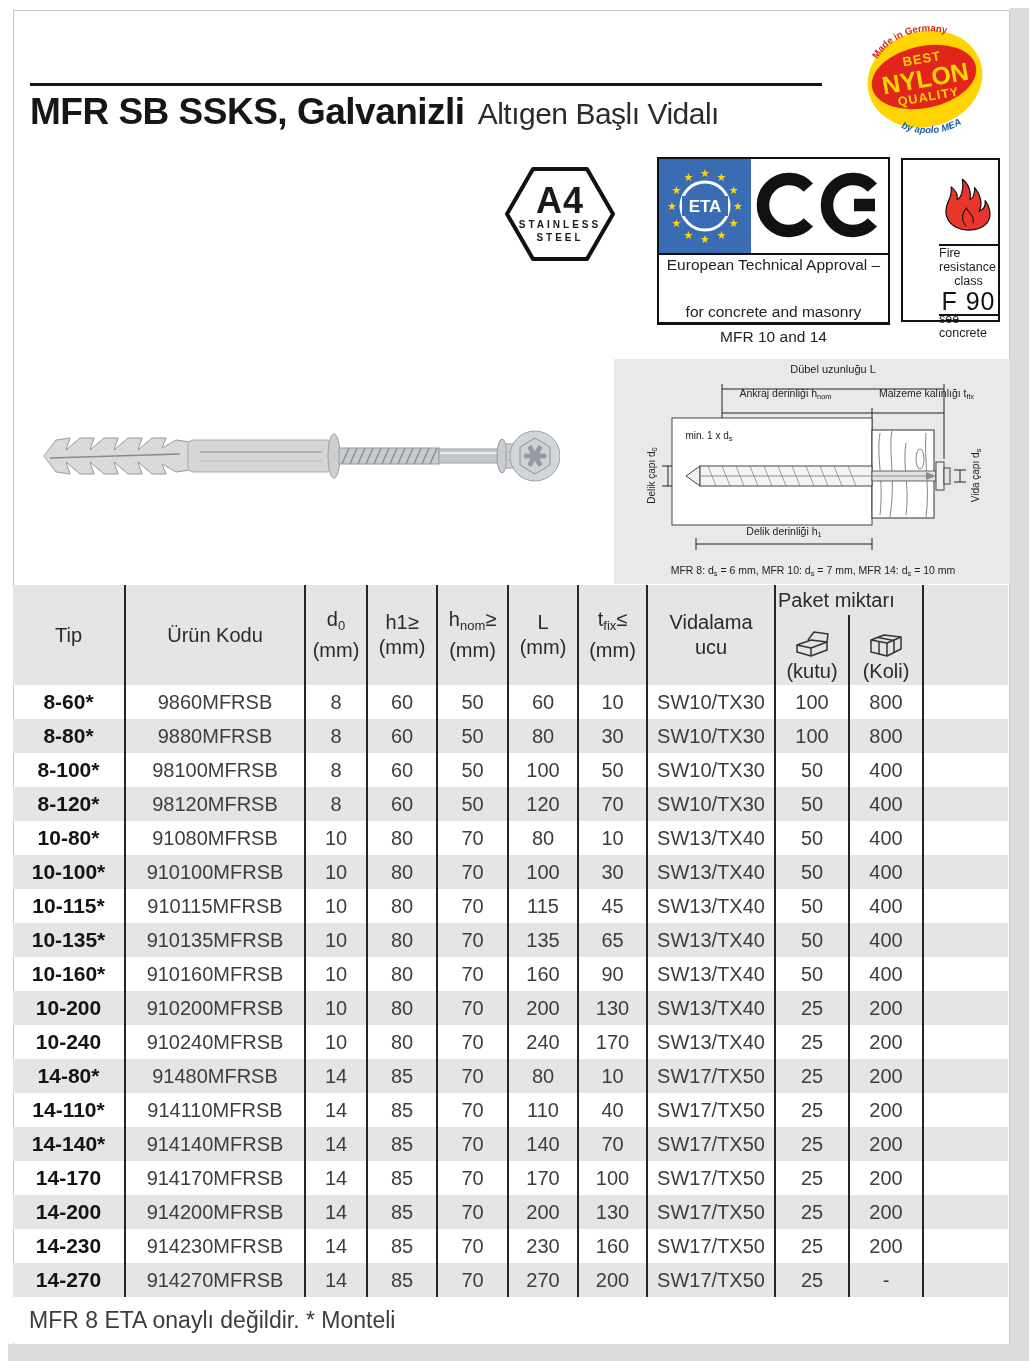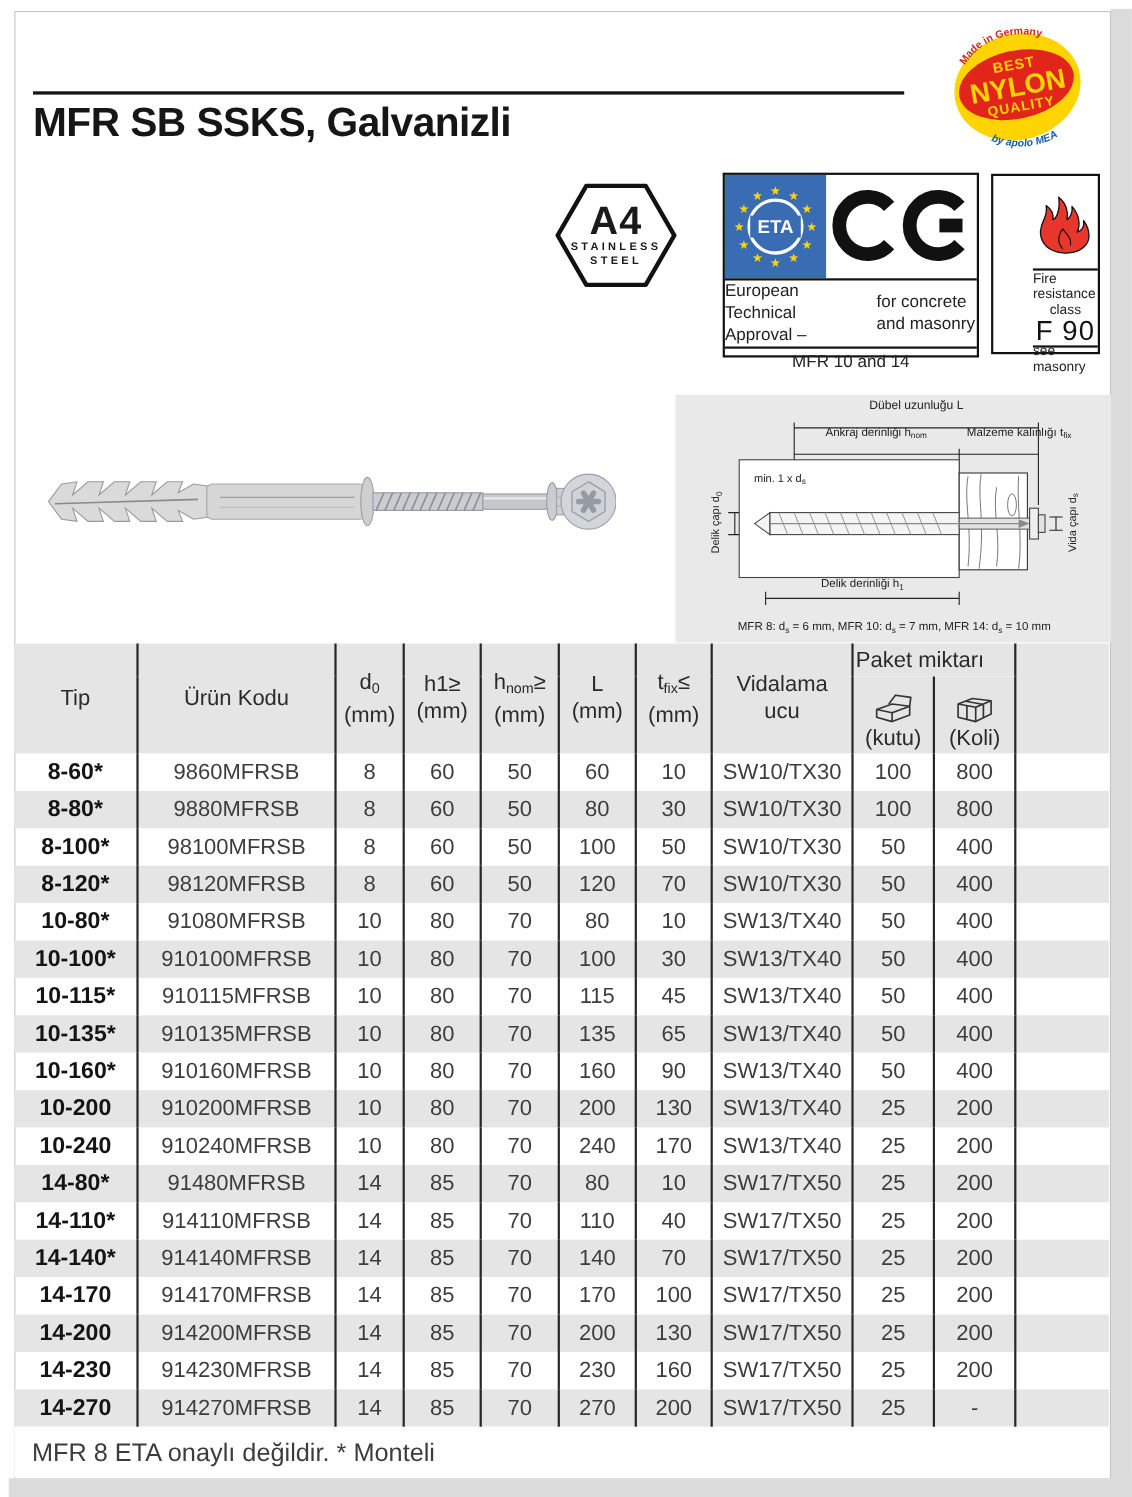--- a/index.html
+++ b/index.html
@@ -39,21 +39,21 @@
   .a4-sub{font-size:10px;font-weight:700;letter-spacing:3px;line-height:13px;}
 
   .eta-block{
     position:absolute;left:643px;top:146px;width:233px;height:168px;
     border:2px solid #111;background:#fff;box-sizing:border-box;display:flex;flex-direction:column;
   }
   .eta-top{height:94px;display:flex;flex:0 0 auto;}
   .eta-blue{width:92px;height:94px;background:#3a6cb4;flex:0 0 auto;}
   .eta-ce{flex:1;display:flex;align-items:center;justify-content:center;}
   .eta-mid{
-    border-top:2px solid #111;flex:1;display:flex;flex-direction:row;align-items:center;justify-content:center;
+    border-top:2px solid #111;flex:1;display:flex;flex-direction:column;align-items:center;justify-content:center;
     font-size:15.5px;color:#222;line-height:20px;gap:27px;
   }
   .eta-bottom{
     border-top:2px solid #111;height:26px;flex:0 0 auto;display:flex;align-items:center;justify-content:center;
     font-size:15.5px;color:#222;
   }
 
   .fire-block{
     position:absolute;left:887px;top:147px;width:99px;height:164px;
     border:2px solid #111;background:#fff;box-sizing:border-box;display:flex;flex-direction:column;padding-left:36px;
@@ -71,21 +71,21 @@
 
   
   .photo{position:absolute;left:16px;top:397px;width:530px;height:95px;}
 
   
   .diagram{position:absolute;left:600px;top:332px;width:398px;height:225px;background:#e9e9e9;font-size:11px;color:#222;margin-top:16px;}
   .diagram svg{position:absolute;left:0;top:0;}
   .dlabel{position:absolute;text-align:center;white-space:nowrap;}
   .dlabel sub{font-size:7.5px;vertical-align:-2px;}
   .d-top{left:104px;top:4px;width:230px;}
-  .d-anchor{left:95px;top:28px;width:175px;font-size:10.5px;}
+  .d-anchor{left:84px;top:28px;width:175px;font-size:10.5px;}
   .d-material{left:230px;top:28px;width:165px;font-size:10.5px;}
   .d-min{left:50px;top:71px;width:90px;font-size:10px;}
   .d-holedia{left:-17px;top:110px;width:110px;font-size:10px;transform:rotate(-90deg);}
   .d-screwdia{left:307px;top:110px;width:110px;font-size:10px;transform:rotate(-90deg);}
   .d-holedepth{left:70px;top:166px;width:200px;font-size:10.5px;}
   .d-caption{left:0;top:205px;width:398px;font-size:10.5px;}
 
   
   .spec-table{
     position:absolute;left:-1px;top:574px;width:995px;
@@ -111,20 +111,21 @@
   .packcell{display:flex;flex-direction:column;align-items:center;justify-content:flex-end;height:70px;gap:1px;padding-bottom:2px;box-sizing:border-box;}
 </style>
 </head>
 <body>
 
 <div class="content-box" data-name="catalog-page">
 
   <div class="title-rule" data-name="title-divider"></div>
   <div class="title2" data-name="product-subtitle">
     <span class="t2b" data-name="product-name">MFR SB SSKS, Galvanizli</span>
+    <span class="t2l" data-name="product-variant">Altıgen Başlı Vidalı</span>
   </div>
 
   <svg class="quality-badge" viewBox="0 0 135 118" data-name="quality-badge-icon">
     <defs>
       <path id="tp-top" d="M16,46 A58,52 0 0 1 118,33" fill="none"></path>
       <path id="tp-bot" d="M24,95 A60,52 0 0 0 124,83" fill="none"></path>
     </defs>
     <ellipse cx="67" cy="59" rx="58" ry="48" fill="#FFD400" transform="rotate(-15 67 59)" data-name="badge-yellow-blob"></ellipse>
     <ellipse cx="66" cy="57" rx="53" ry="31" fill="#E2251B" transform="rotate(-12 66 57)" data-name="badge-red-oval"></ellipse>
     <g transform="rotate(-10 67 57)" data-name="badge-text-group">
@@ -197,21 +198,21 @@
                  C55,28 58,41 53,50 C59,48 62,43 61,36 C69,47 70,61 61,68
                  C52,76 34,77 24,72 Z" fill="#E8362D" stroke="#111" stroke-width="1.6" stroke-linejoin="round"></path>
         <path d="M36,70 C29,63 30,53 36,46 C40,53 47,56 45,66" fill="none" stroke="#111" stroke-width="1.4"></path>
       </svg>
     </div>
     <div class="fire-mid">
       <div data-name="fire-line1">Fire resistance</div>
       <div data-name="fire-line2">class</div>
       <div class="fire-class-value" data-name="fire-class-value">F 90</div>
     </div>
-    <div class="fire-bottom" data-name="fire-see-approval">see masonry</div>
+    <div class="fire-bottom" data-name="fire-see-approval">see concrete</div>
   </div>
 
   <svg class="photo" viewBox="0 0 530 95" data-name="product-photo">
     <path data-name="anchor-fins" d="M14,48 L26,32 L40,30 L36,42 L50,30 L64,30 L60,42 L74,30 L88,30 L84,42 L98,30 L112,30 L108,42 L122,30 L136,30 L132,40 L146,32 L160,34
              L160,62 L146,64 L132,56 L136,66 L122,66 L108,54 L112,66 L98,66 L84,54 L88,66 L74,66 L60,54 L64,66 L50,66 L36,54 L40,66 L26,64 Z" fill="#dadada" stroke="#9a9a9a" stroke-width="1"></path>
     <line x1="20" y1="50" x2="150" y2="46" stroke="#8a8a8a" stroke-width="1.5" data-name="anchor-slot"></line>
     <rect x="158" y="32" width="144" height="32" rx="5" fill="#d6d6d6" stroke="#a5a5a5" data-name="anchor-sleeve"></rect>
     <line x1="170" y1="44" x2="292" y2="44" stroke="#8f8f8f" stroke-width="1" data-name="sleeve-slit"></line>
     <line x1="170" y1="53" x2="292" y2="53" stroke="#bdbdbd" stroke-width="1" data-name="sleeve-slit2"></line>
     <ellipse cx="304" cy="48" rx="6" ry="22" fill="#cfcfcf" stroke="#9e9e9e" data-name="anchor-collar"></ellipse>

